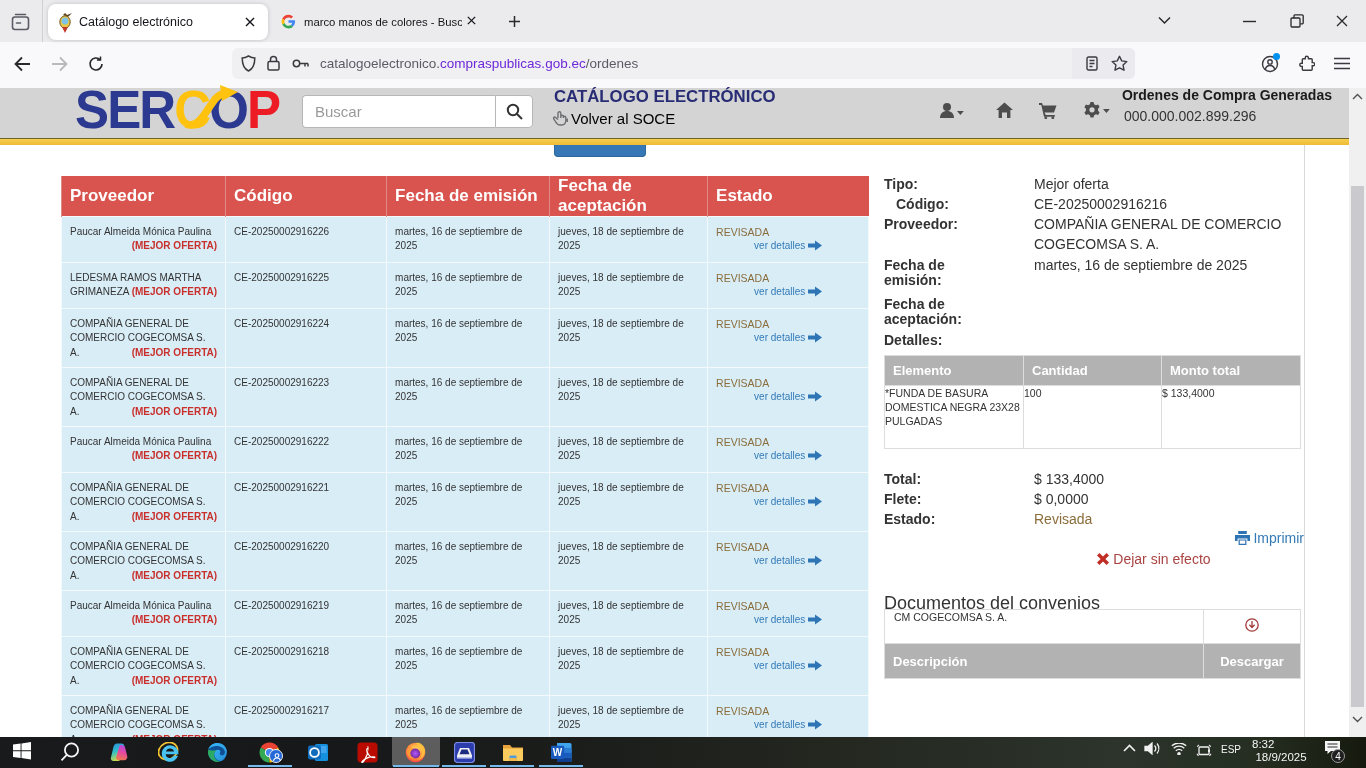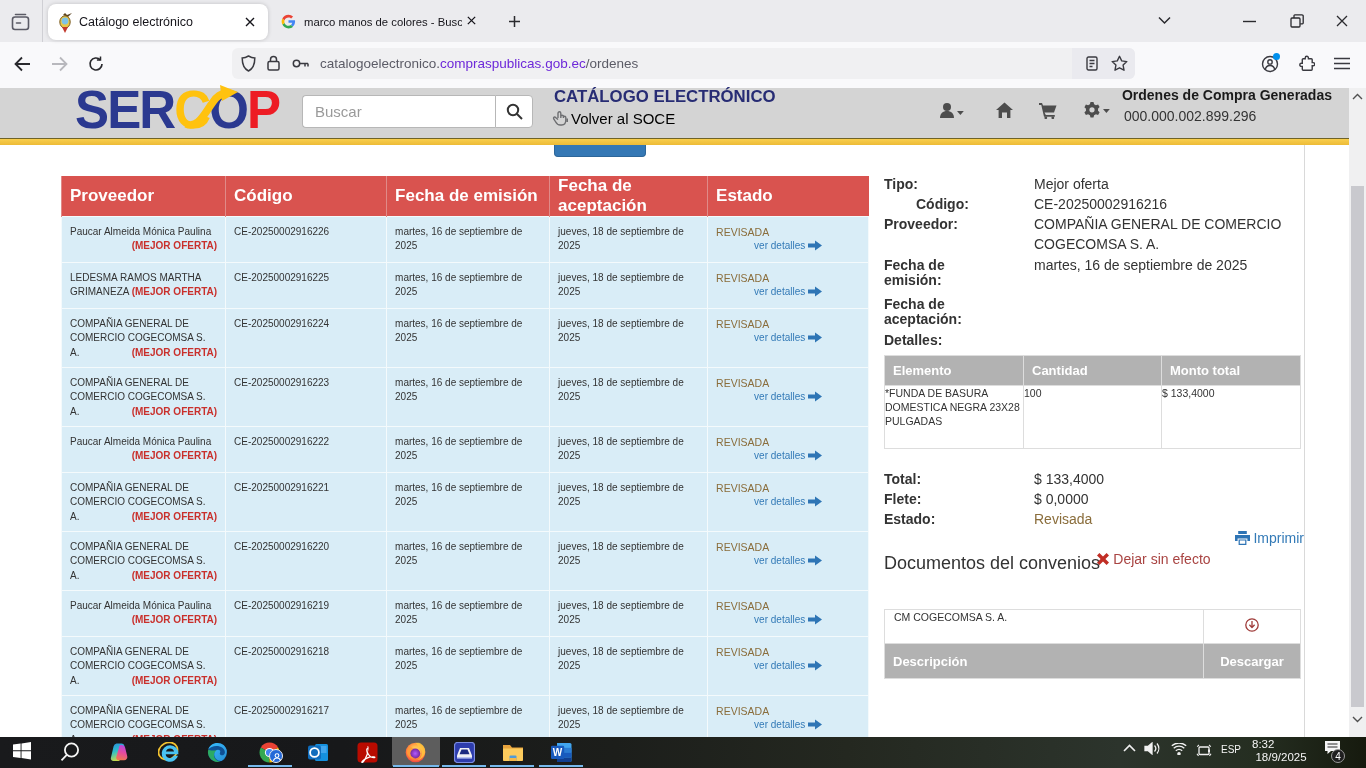--- a/index.html
+++ b/index.html
@@ -429,21 +429,21 @@
             <div class="vd">ver detalles <svg style="vertical-align:-2px" width="14" height="11" viewBox="0 0 14 11" fill="#2e75b5">
                 <path d="M0 3.5 h7 V0.5 L14 5.5 L7 10.5 V7.5 H0 Z"></path>
               </svg></div>
           </td>
         </tr>
 </tbody>
     </table>
 
 <div class="lab" style="left:884px;top:174px">Tipo:</div>
     <div class="val" style="left:1034px;top:174px">Mejor oferta</div>
-<div class="lab" style="left:916px;top:194px">Código:</div>
+<div class="lab" style="left:896px;top:194px">Código:</div>
     <div class="val" style="left:1034px;top:194px">CE-20250002916216</div>
 <div class="lab" style="left:884px;top:214px">Proveedor:</div>
     <div class="val" style="left:1034px;top:214px">COMPAÑIA GENERAL DE COMERCIO<br>COGECOMSA S. A.</div>
 <div class="lab" style="left:884px;top:255px">Fecha de</div>
     <div class="lab" style="left:884px;top:270px">emisión:</div>
 <div class="val" style="left:1034px;top:255px">martes, 16 de septiembre de 2025</div>
 <div class="lab" style="left:884px;top:294px">Fecha de</div>
     <div class="lab" style="left:884px;top:309px">aceptación:</div>
 <div class="lab" style="left:884px;top:330px">Detalles:</div>
 <table id="dtable" style="left:884px;top:355px">
@@ -472,21 +472,21 @@
 <div class="lab" style="left:884px;top:509px">Estado:</div>
     <div class="val" style="left:1034px;top:509px;color:#8a6d3b">Revisada</div>
 <div class="abs" style="left:1004px;top:528px;width:300px;font-size:14px;color:#337ab7;text-align:right;line-height:20px"><svg style="vertical-align:-2px" width="15" height="14" viewBox="0 0 15 14" fill="#2e74b5">
         <rect x="3.2" y="0" width="8.6" height="3"></rect>
         <path d="M0 4 h15 v6 h-2.6 v-2.6 h-9.8 V10 H0 Z"></path>
         <path d="M3.6 8.4 h7.8 V14 H3.6 Z M4.8 9.6 v3.2 h5.4 V9.6 Z"></path>
       </svg> Imprimir</div>
 <div class="abs" style="left:1004px;top:549px;width:300px;font-size:14px;color:#a94442;text-align:center;line-height:20px"><svg style="vertical-align:-1px" width="12" height="12" viewBox="0 0 13 13" fill="#c12e25">
         <path d="M2.6 0 L6.5 3.9 L10.4 0 L13 2.6 L9.1 6.5 L13 10.4 L10.4 13 L6.5 9.1 L2.6 13 L0 10.4 L3.9 6.5 L0 2.6 Z"></path>
       </svg> Dejar sin efecto</div>
-<div class="abs" style="left:884px;top:553px;font-size:18px;color:#333">Documentos del convenios</div>
+<div class="abs" style="left:884px;top:593px;font-size:18px;color:#333">Documentos del convenios</div>
 <table id="doctable" style="left:884px;top:609px">
       <colgroup>
         <col style="width:319px">
         <col style="width:97px">
       </colgroup>
 <tbody>
         <tr>
           <td style="height:32px;padding-left:9px">CM COGECOMSA S. A.</td>
           <td style="text-align:center;padding:8px 0"><svg width="14" height="14" viewBox="0 0 14 14" fill="none" stroke="#9f3a38" stroke-width="1.3">
               <circle cx="7" cy="7" r="6.2"></circle>

